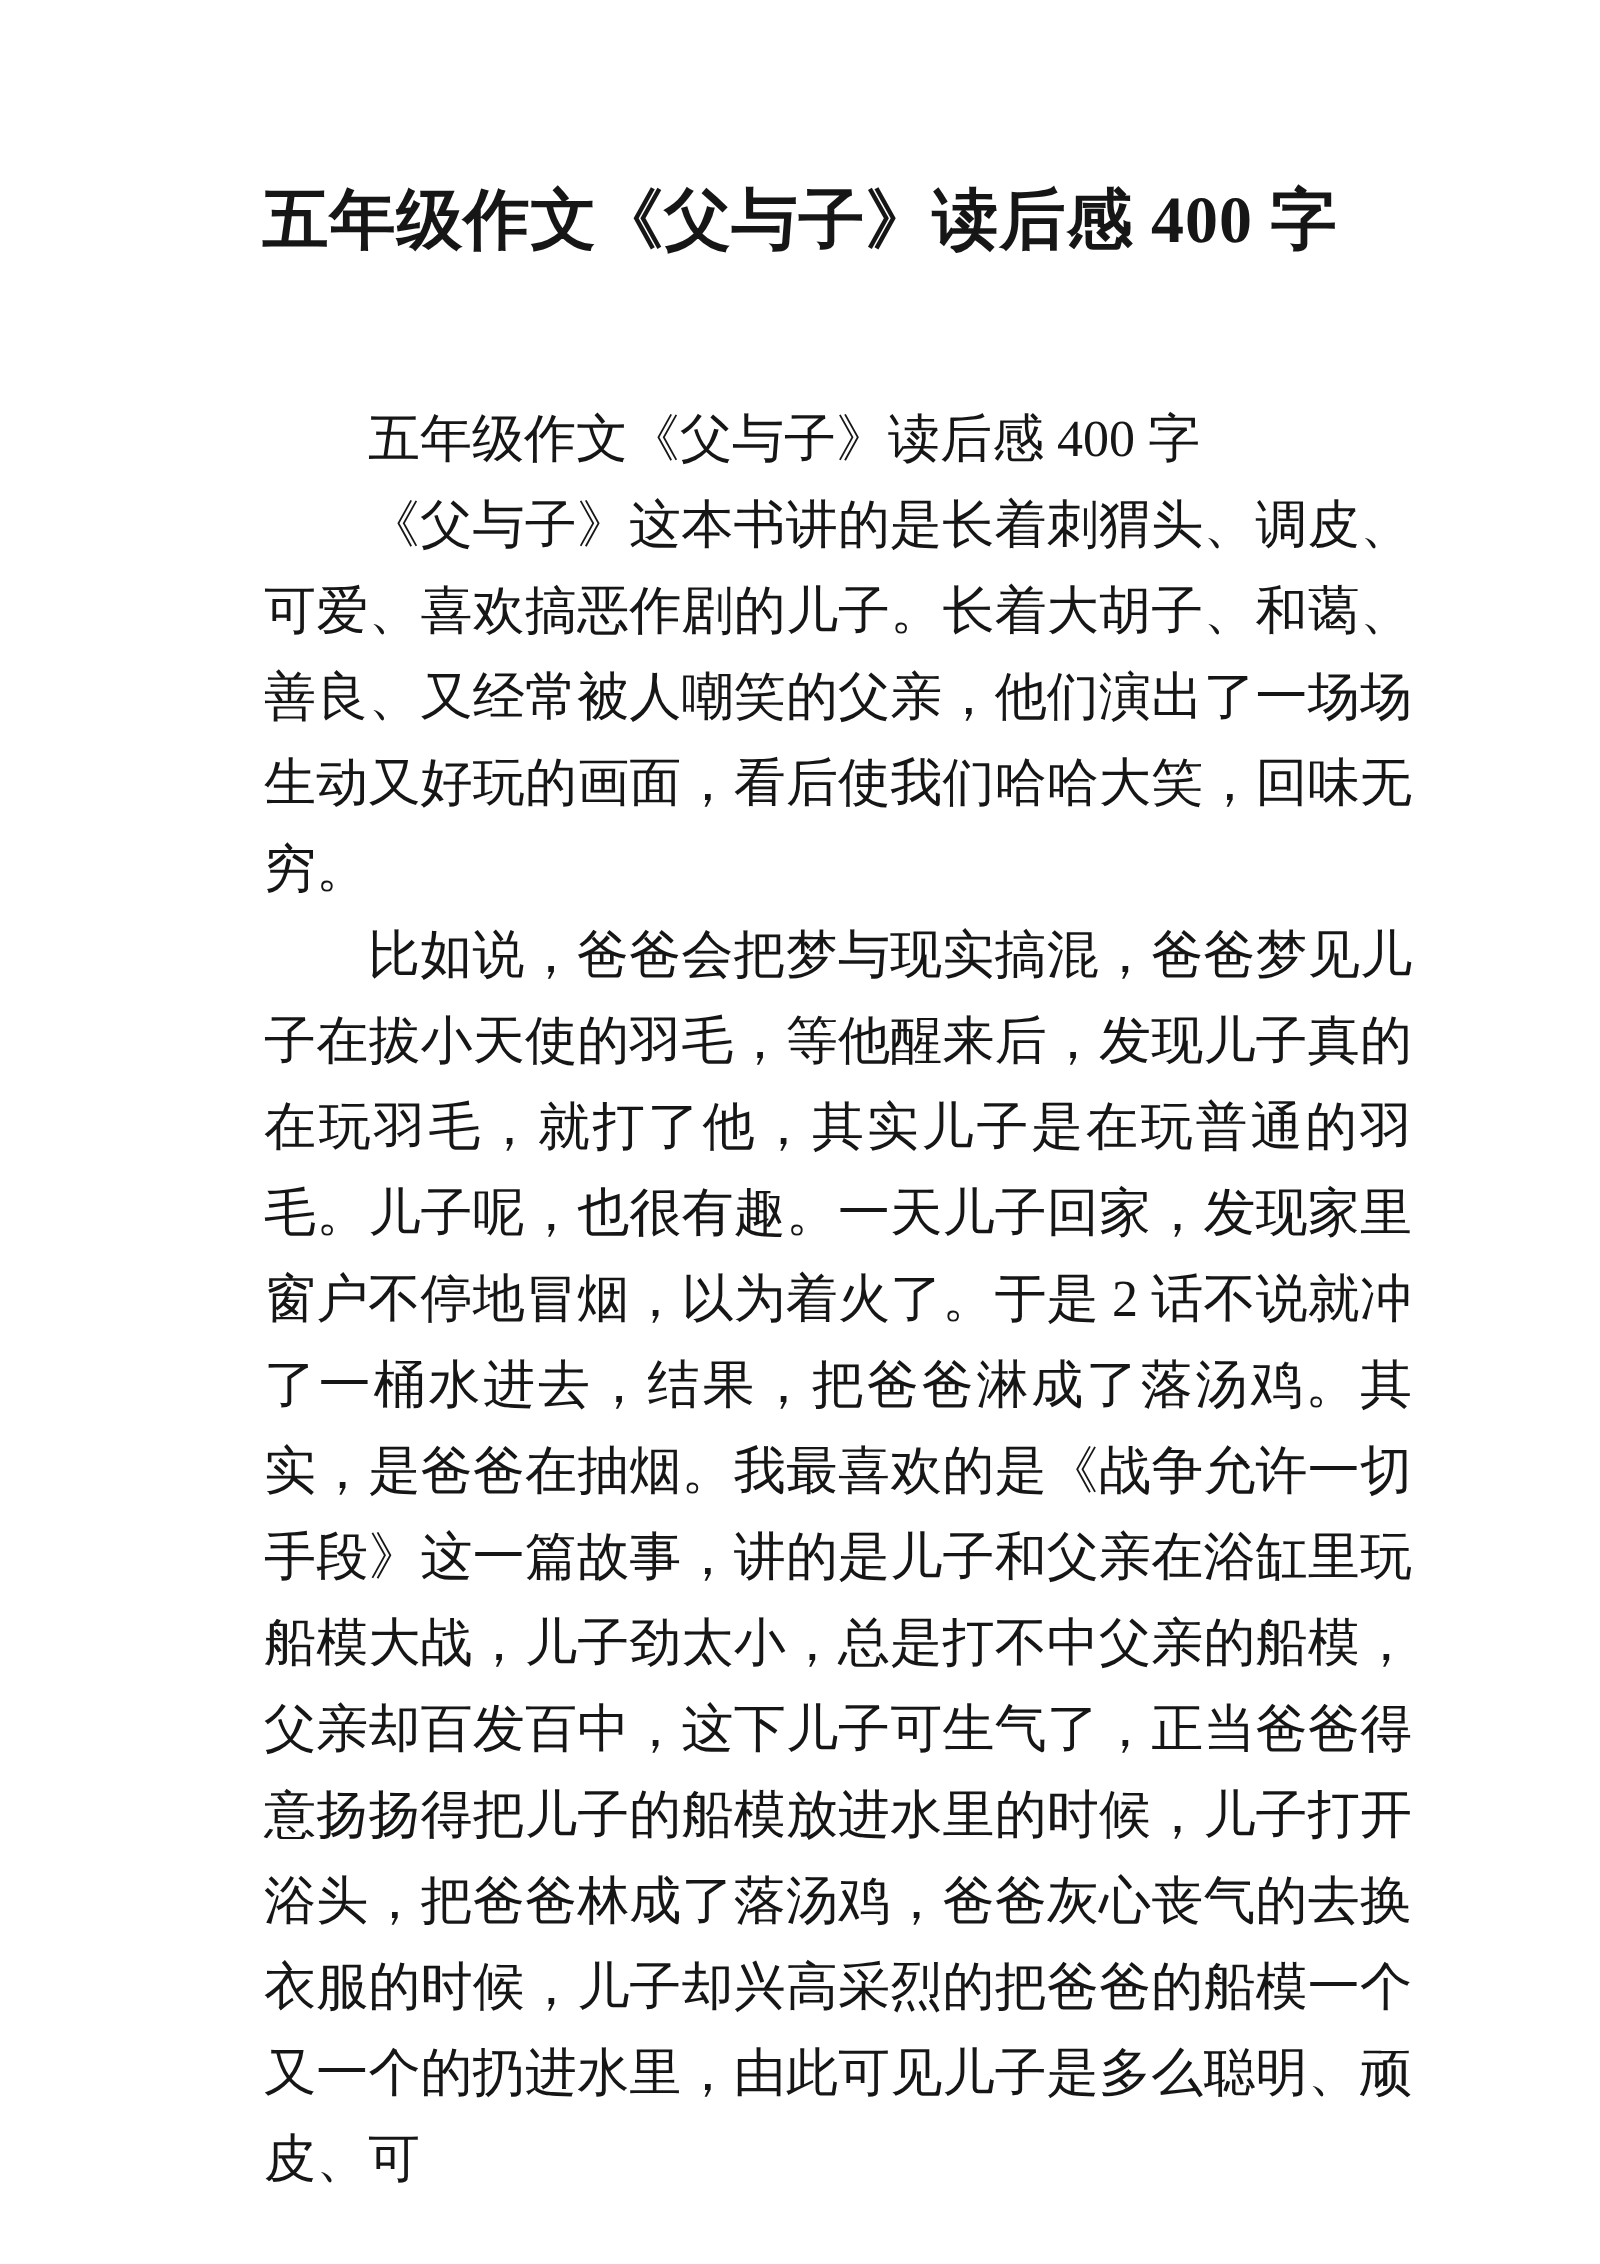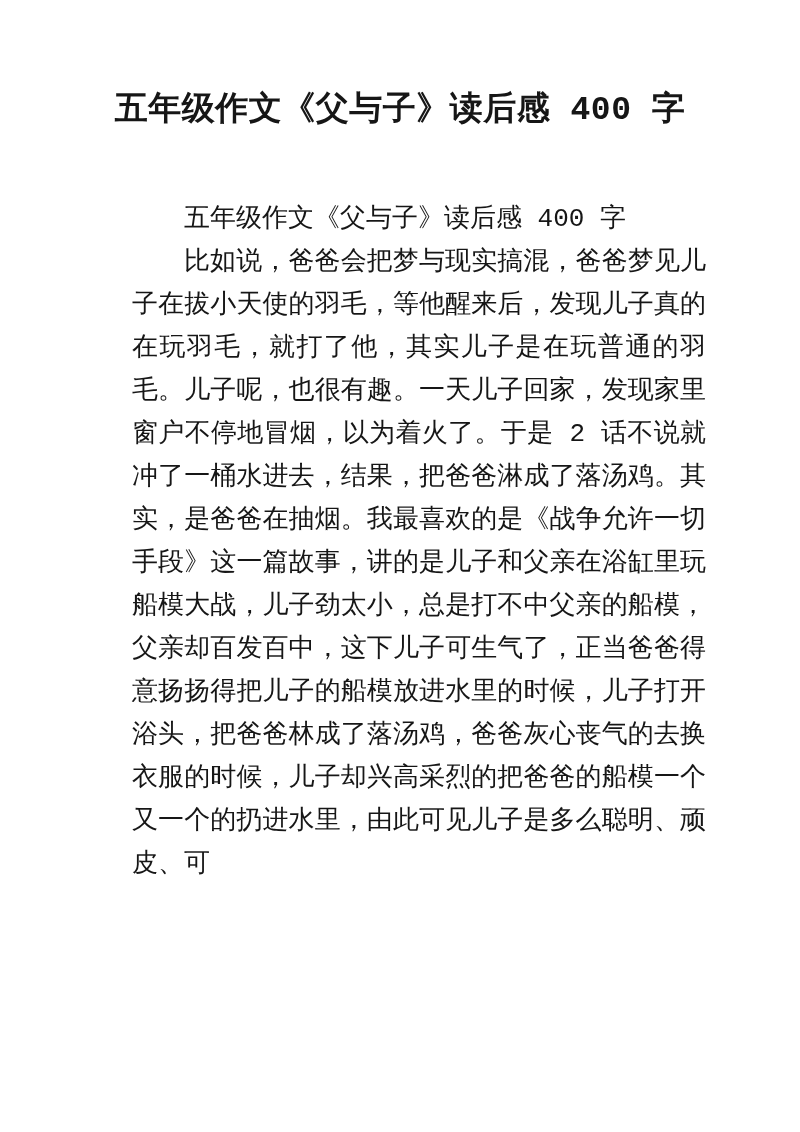--- a/index.html
+++ b/index.html
@@ -6,21 +6,21 @@
     margin: 0;
     padding: 0;
     background: #ffffff;
   }
   .page {
     position: relative;
     width: 800px;
     height: 1132px;
     background: var(--page-bg, #ffffff);
     overflow: hidden;
-    font-family: Liberation Mono, monospace;
+    font-family: Liberation Serif, serif;
     color: var(--text-color, #161616);
   }
   .doc-title {
     margin: 88px 40px 0 40px;
     text-align: center;
     font-size: 33px;
     line-height: 46px;
     font-weight: bold;
     letter-spacing: 0.5px;
     color: var(--text-color, #161616);
@@ -39,15 +39,16 @@
     word-break: break-all;
   }
 </style>
 </head>
 <body>
 
 <div class="page">
   <h1 class="doc-title">五年级作文《父与子》读后感 400 字</h1>
   <div class="doc-body">
     <p>五年级作文《父与子》读后感 400 字</p>
+    <p>《父与子》这本书讲的是长着刺猬头、调皮、可爱、喜欢搞恶作剧的儿子。长着大胡子、和蔼、善良、又经常被人嘲笑的父亲，他们演出了一场场生动又好玩的画面，看后使我们哈哈大笑，回味无穷。</p>
     <p>比如说，爸爸会把梦与现实搞混，爸爸梦见儿子在拔小天使的羽毛，等他醒来后，发现儿子真的在玩羽毛，就打了他，其实儿子是在玩普通的羽毛。儿子呢，也很有趣。一天儿子回家，发现家里窗户不停地冒烟，以为着火了。于是 2 话不说就冲了一桶水进去，结果，把爸爸淋成了落汤鸡。其实，是爸爸在抽烟。我最喜欢的是《战争允许一切手段》这一篇故事，讲的是儿子和父亲在浴缸里玩船模大战，儿子劲太小，总是打不中父亲的船模，父亲却百发百中，这下儿子可生气了，正当爸爸得意扬扬得把儿子的船模放进水里的时候，儿子打开浴头，把爸爸林成了落汤鸡，爸爸灰心丧气的去换衣服的时候，儿子却兴高采烈的把爸爸的船模一个又一个的扔进水里，由此可见儿子是多么聪明、顽皮、可</p>
   </div>
 </div>
 
 </body></html>

